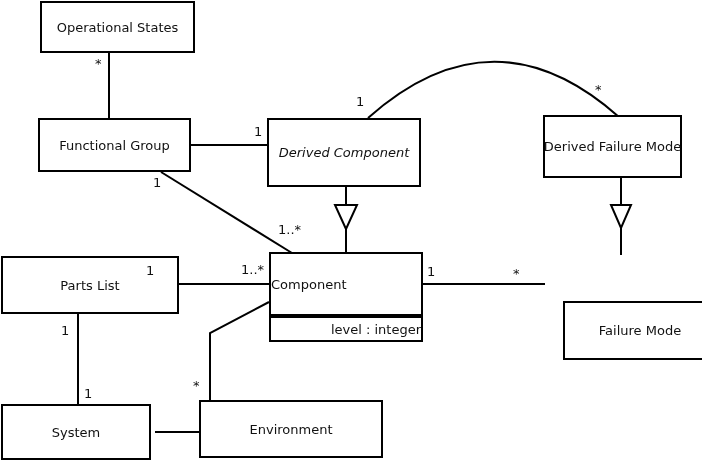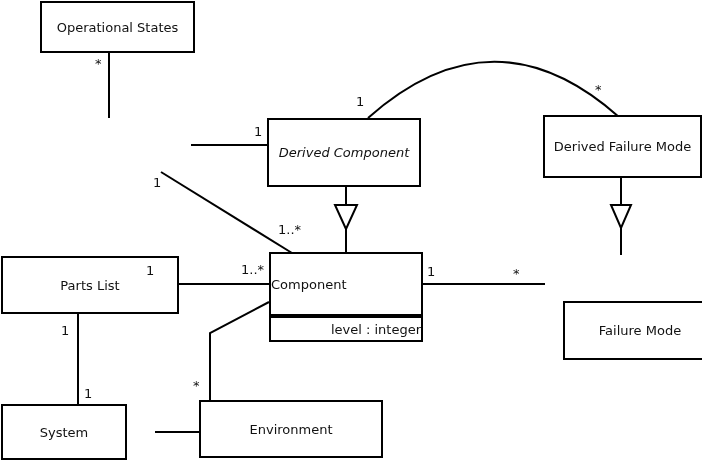--- a/index.html
+++ b/index.html
@@ -83,47 +83,50 @@
     <line x1="155" y1="432" x2="199" y2="432"></line>
     <polyline points="269,302 210,333 210,400"></polyline>
     <polygon class="gen-arrow" points="335,205 357,205 346,229"></polygon>
     <polygon class="gen-arrow" points="611,205 631,205 621,228"></polygon>
   </svg>
 
   <div class="uml-box" style="left:40px; top:1px; width:155px; height:52px;">
     <span>Operational States</span>
   </div>
 
+  <div class="uml-box" style="left:38px; top:118px; width:153px; height:54px;">
+    <span>Functional Group</span>
+  </div>
 
   <div class="uml-box" style="left:267px; top:118px; width:154px; height:69px;font-style:italic;">
     <span>Derived Component</span>
   </div>
 
-  <div class="uml-box" style="left:543px; top:115px; width:159px; height:63px;">
+  <div class="uml-box" style="left:543px; top:115px; width:139px; height:63px;">
     <span>Derived Failure Mode</span>
   </div>
 
   <div class="uml-box" style="left:1px; top:256px; width:178px; height:58px;">
     <span>Parts List</span>
   </div>
 
   <div class="uml-class" style="left:269px; top:252px; width:154px;">
     <div class="uml-compartment name-compartment" style="width:154px; height:64px;">
       <span>Component</span>
     </div>
     <div class="uml-compartment attr-compartment" style="width:154px; height:26px;">
       <span>level : integer</span>
     </div>
   </div>
 
   <div class="uml-box" style="left:563px; top:255px; width:154px; height:59px;margin-top:46px;">
     <span>Failure Mode</span>
   </div>
 
-  <div class="uml-box" style="left:1px; top:404px; width:126px; height:56px;justify-content:center;">
+  <div class="uml-box" style="left:1px; top:404px; width:150px; height:56px;justify-content:center;">
     <span>System</span>
   </div>
 
   <div class="uml-box" style="left:199px; top:400px; width:184px; height:58px;">
     <span>Environment</span>
   </div>
 
   <span class="mult" style="left:95px;  top:57px;">*</span>
   <span class="mult" style="left:254px; top:125px;">1</span>
   <span class="mult" style="left:153px; top:176px;">1</span>

